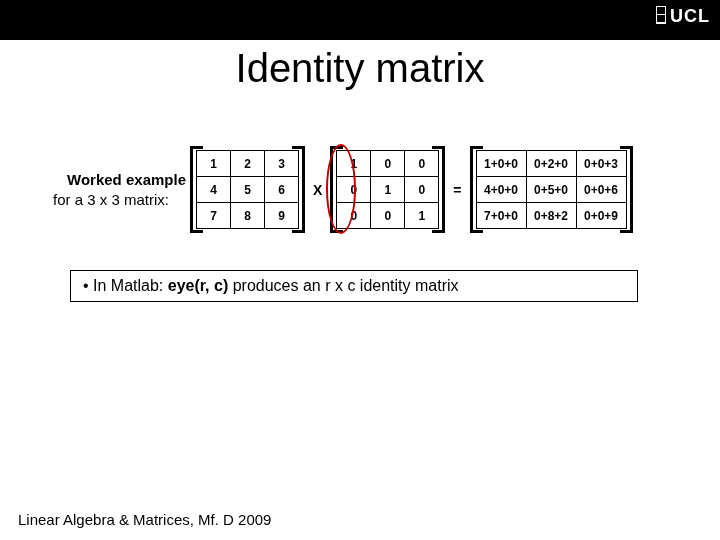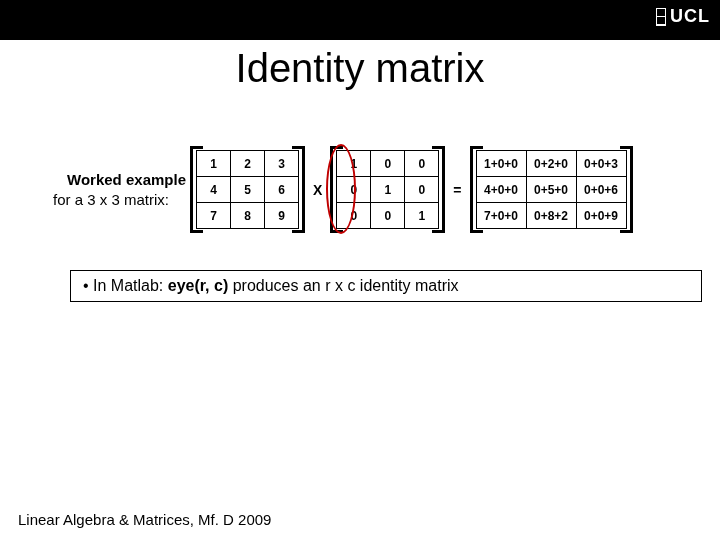--- a/index.html
+++ b/index.html
@@ -1,19 +1,19 @@
 <!DOCTYPE html>
 <html><head>
 <meta charset="utf-8">
 <style>
   * { box-sizing: border-box; margin: 0; padding: 0; }
   html,body { width:720px; height:540px; font-family: Arial, Helvetica, sans-serif; background:#fff; color:#000; }
   .slide { position:relative; width:720px; height:540px; }
   .topbar { position:absolute; top:0; left:0; width:720px; height:40px; background:#000; }
-  .logo { position:absolute; right:10px; top:6px; color:#fff; display:flex; align-items:center; gap:4px; font-weight:bold; }
+  .logo { position:absolute; right:10px; top:6px; color:#fff; display:flex; gap:4px; font-weight:bold; }
   .logo-icon { width:10px; height:18px; border:1px solid #fff; display:flex; flex-direction:column; }
   .logo-icon span { display:block; flex:1; border-bottom:1px solid #fff; }
   .logo-text { font-size:18px; font-weight:800; letter-spacing:1px; }
   .title { position:absolute; top:46px; left:0; width:720px; text-align:center; font-size:40px; font-weight:400; }
   .content { position:absolute; top:150px; left:36px; display:flex; align-items:center; gap:10px; }
   .desc { width:150px; font-size:15px; text-align:center; line-height:1.3; }
   .desc .line1 { font-weight:700;text-align:right; }
   .desc .line2 { font-weight:700; }
   .desc .line2 .ai { font-style:italic; }
   .desc .line2 .sub { font-size:11px; vertical-align:sub; }
@@ -24,21 +24,21 @@
   .bracket { position:absolute; top:-4px; bottom:-4px; width:6px; }
   .bracket::before,.bracket::after { content:""; position:absolute; width:10px; height:3px; background:#000; }
   .bracket-left { left:-6px; border-left:3px solid #000; }
   .bracket-left::before { top:0; left:0; }
   .bracket-left::after { bottom:0; left:0; }
   .bracket-right { right:-6px; border-right:3px solid #000; }
   .bracket-right::before { top:0; right:0; }
   .bracket-right::after { bottom:0; right:0; }
   .op { font-size:14px; font-weight:700; padding:0 4px; }
   .ellipse { position:absolute; border:2px solid #c00000; border-radius:50%; width:30px; height:90px; top:-6px; left:-10px; pointer-events:none; }
-  .matlab { position:absolute; top:270px; left:70px; width:632px; border:1px solid #000; padding:6px 12px; font-size:16px; }
+  .matlab { position:absolute; top:270px; left:70px; width:568px; border:1px solid #000; padding:6px 12px; font-size:16px; }
   .matlab .fn { font-weight:700; }
   .footer { position:absolute; bottom:12px; left:18px; font-size:15px;margin-top:8px; }
 </style>
 </head>
 <body>
 
 <div class="slide">
 
   <div class="topbar">
     <div class="logo">

